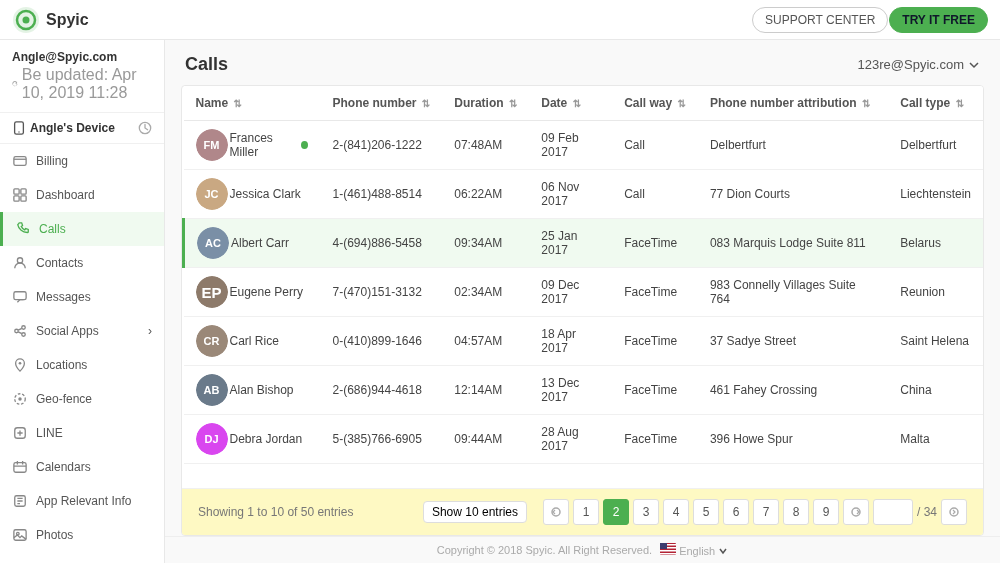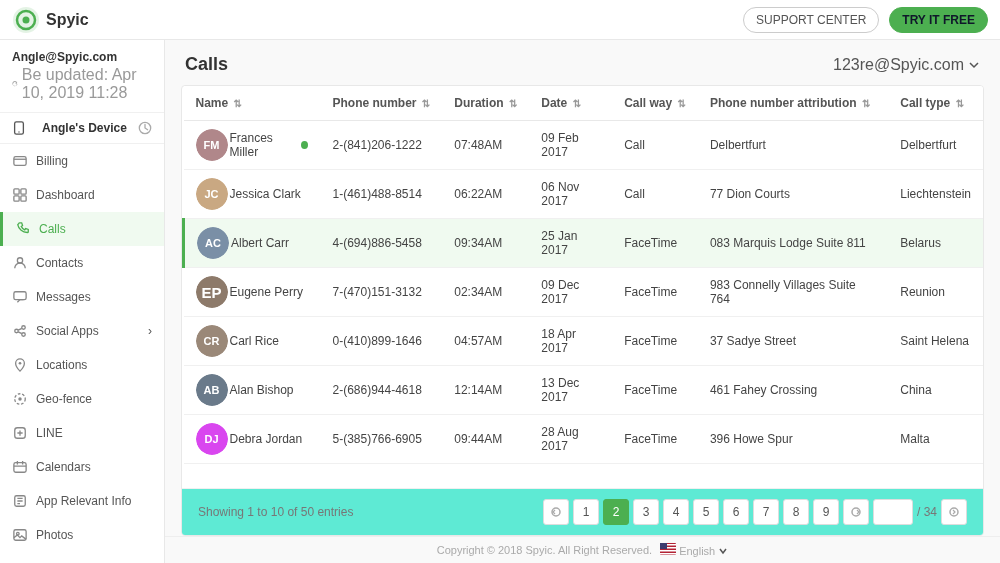--- a/index.html
+++ b/index.html
@@ -3,64 +3,64 @@
   <meta charset="utf-8">
   <style>
     * { margin: 0; padding: 0; box-sizing: border-box; }
     body { font-family: -apple-system, BlinkMacSystemFont, 'Segoe UI', Arial, sans-serif; font-size: 13px; background: #f5f5f5; color: #333; width: 1000px; height: 563px; overflow: hidden; display: flex; flex-direction: column; }
 
     
     .topbar { height: 40px; background: #fff; display: flex; align-items: center; justify-content: space-between; padding: 0 12px; border-bottom: 1px solid #e8e8e8; flex-shrink: 0; }
     .topbar-logo { display: flex; align-items: center; gap: 6px; }
     .logo-icon { width: 28px; height: 28px; }
     .logo-text { font-size: 16px; font-weight: 600; color: #333; }
-    .topbar-actions { display: flex; align-items: center; gap: 10px; }
+    .topbar-actions { display: flex; align-items: center; gap: 1px; }
     .btn-support { border: 1px solid #ccc; background: #fff; padding: 5px 12px; border-radius: 16px; cursor: pointer; font-size: 12px; color: #555; }
     .btn-try { border: 1px solid #4caf50; background: #4caf50; padding: 5px 12px; border-radius: 16px; cursor: pointer; font-size: 12px; color: #0f172a; font-weight: 600; }
 
     
     .main-layout { display: flex; flex: 1; overflow: hidden; }
 
     
     .sidebar { width: 165px; background: #fff; border-right: 1px solid #e8e8e8; display: flex; flex-direction: column; overflow-y: auto; flex-shrink: 0; }
     .sidebar-user { padding: 10px 12px; border-bottom: 1px solid #f0f0f0; }
     .sidebar-user-email { font-size: 12px; font-weight: 600; color: #333; }
     .sidebar-user-updated { font-size: 16px; color: #999; display: flex; align-items: center; gap: 4px; margin-top: 2px; }
     .sidebar-device-row { display: flex; align-items: center; justify-content: space-between; padding: 8px 12px; border-bottom: 1px solid #f0f0f0; }
-    .sidebar-device-label { font-size: 12px; font-weight: 600; color: #333; display: flex; align-items: center; gap: 16px; }
+    .sidebar-device-label { font-size: 12px; font-weight: 600; color: #333; display: flex; align-items: center; gap: 4px; }
     .sidebar-nav { flex: 1; }
     .nav-item { display: flex; align-items: center; gap: 8px; padding: 9px 12px; cursor: pointer; font-size: 12px; color: #555; position: relative; }
     .nav-item.active { color: #4caf50; background: #f0faf0; }
     .nav-item.active::left-border { content: ''; position: absolute; left: 0; top: 0; bottom: 0; width: 3px; background: #4caf50; }
     .nav-item-icon { width: 16px; height: 16px; display: flex; align-items: center; justify-content: center; flex-shrink: 0; }
     .nav-item-arrow { margin-left: auto; }
 
     
     .content { flex: 1; display: flex; flex-direction: column; overflow: hidden; background: #f9f9f9; }
     .content-header { display: flex; align-items: center; justify-content: space-between; padding: 14px 20px 10px; background: #f9f9f9; }
     .content-title { font-size: 18px; font-weight: 600; color: #333; }
-    .user-account { font-size: 16px; color: #555; display: flex; align-items: center; gap: 4px; }
+    .user-account { font-size: 13px; color: #555; display: flex; align-items: center; gap: 4px; }
 
     
     .table-container { flex: 1; background: #fff; margin: 0 16px; border-radius: 4px; border: 1px solid #e8e8e8; overflow: hidden; display: flex; flex-direction: column; }
     .table-scroll { flex: 1; overflow-y: auto; }
     table { width: 100%; border-collapse: collapse; }
     thead tr { border-bottom: 1px solid #e8e8e8; background: #fff; }
     th { padding: 10px 12px; text-align: left; font-size: 12px; font-weight: 600; color: #555; white-space: nowrap; }
     th .sort-icon { margin-left: 2px; font-size: 10px; color: #999; }
     tbody tr { border-bottom: 1px solid #f0f0f0; }
     tbody tr.selected { background: #f0faf0; border-left: 3px solid #4caf50; }
     td { padding: 8px 12px; font-size: 12px; color: #444; vertical-align: middle; }
     .avatar { width: 32px; height: 32px; border-radius: 50%; overflow: hidden; flex-shrink: 0; }
     .avatar-placeholder { width: 32px; height: 32px; border-radius: 50%; display: flex; align-items: center; justify-content: center; font-size: 12px; font-weight: 600; color: #fff; }
     .name-cell { display: flex; align-items: center; gap: 2px; }
     .online-dot { width: 8px; height: 8px; border-radius: 50%; background: #4caf50; display: inline-block; margin-left: 4px; }
 
     
-    .pagination { padding: 10px 16px; display: flex; align-items: center; justify-content: space-between; border-top: 1px solid #f0f0f0; background: #5eead4; flex-shrink: 0; }
+    .pagination { padding: 10px 16px; display: flex; align-items: center; justify-content: space-between; border-top: 1px solid #f0f0f0; background: #fef9c3; flex-shrink: 0; }
     .showing-text { font-size: 12px; color: #777; }
     .pagination-controls { display: flex; align-items: center; gap: 4px; }
     .show-entries { border: 1px solid #ddd; border-radius: 4px; padding: 3px 8px; font-size: 12px; cursor: pointer; background: #fff; display: flex; align-items: center; gap: 4px; }
     .page-btn { width: 26px; height: 26px; border: 1px solid #ddd; border-radius: 3px; display: flex; align-items: center; justify-content: center; font-size: 12px; cursor: pointer; background: #fff; color: #555; }
     .page-btn.active { background: #4caf50; color: #fff; border-color: #4caf50; }
     .page-input { width: 40px; height: 26px; border: 1px solid #ddd; border-radius: 3px; text-align: center; font-size: 12px; }
     .page-total { font-size: 12px; color: #777; }
 
     
     .footer { padding: 6px; text-align: center; font-size: 11px; color: #aaa; background: #f9f9f9; border-top: 1px solid #eee; flex-shrink: 0; display: flex; align-items: center; justify-content: center; gap: 8px; }
@@ -383,20 +383,21 @@
                 <td>396 Howe Spur</td>
                 <td>Malta</td>
               </tr>
             </tbody>
         </table>
       </div>
 
       <div class="pagination">
         <span class="showing-text">Showing 1 to 10 of 50 entries</span>
         <div class="pagination-controls">
+          <button class="show-entries">Show 10 entries</button>
           <div style="width:8px"></div>
           <button class="page-btn">
             <svg width="10" height="10" viewBox="0 0 10 10">
                 <circle cx="5" cy="5" r="4" fill="none" stroke="#aaa" stroke-width="1.5"></circle>
                 <path d="M4 3l-2 2 2 2" fill="none" stroke="#aaa" stroke-width="1.2"></path>
               </svg>
           </button>
           <button class="page-btn">1</button>
           <button class="page-btn active">2</button>
           <button class="page-btn">3</button>

